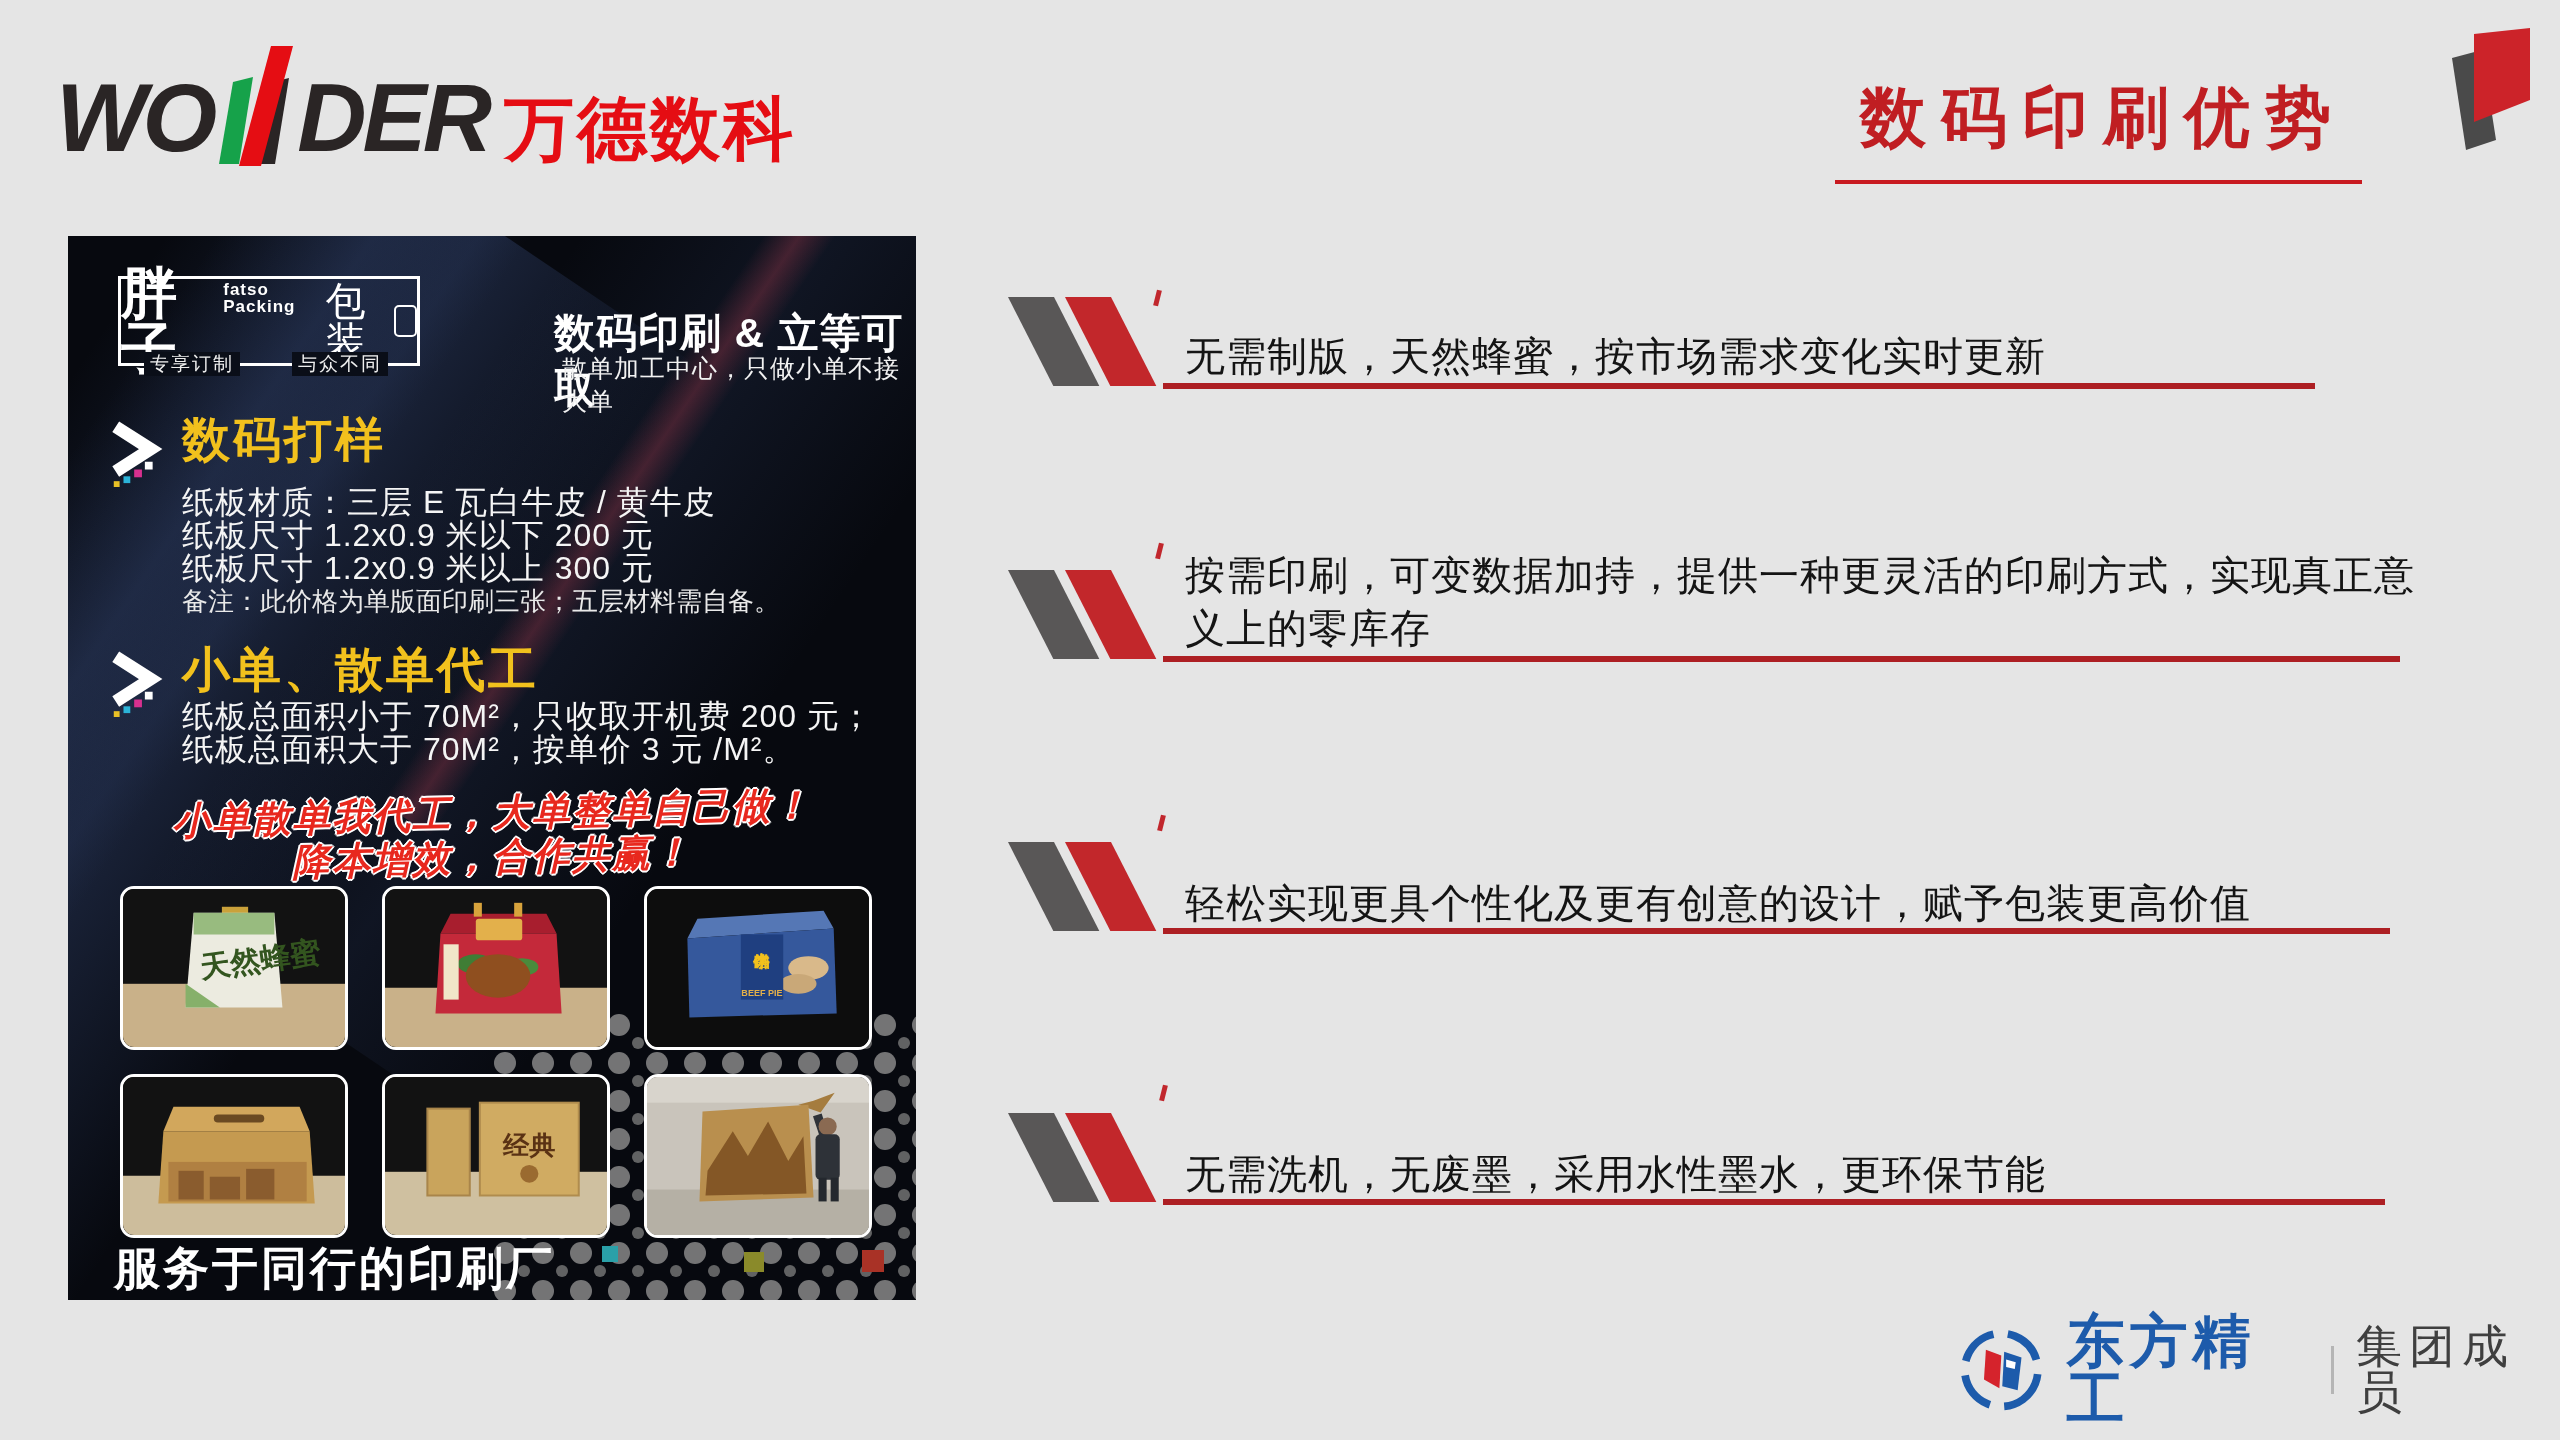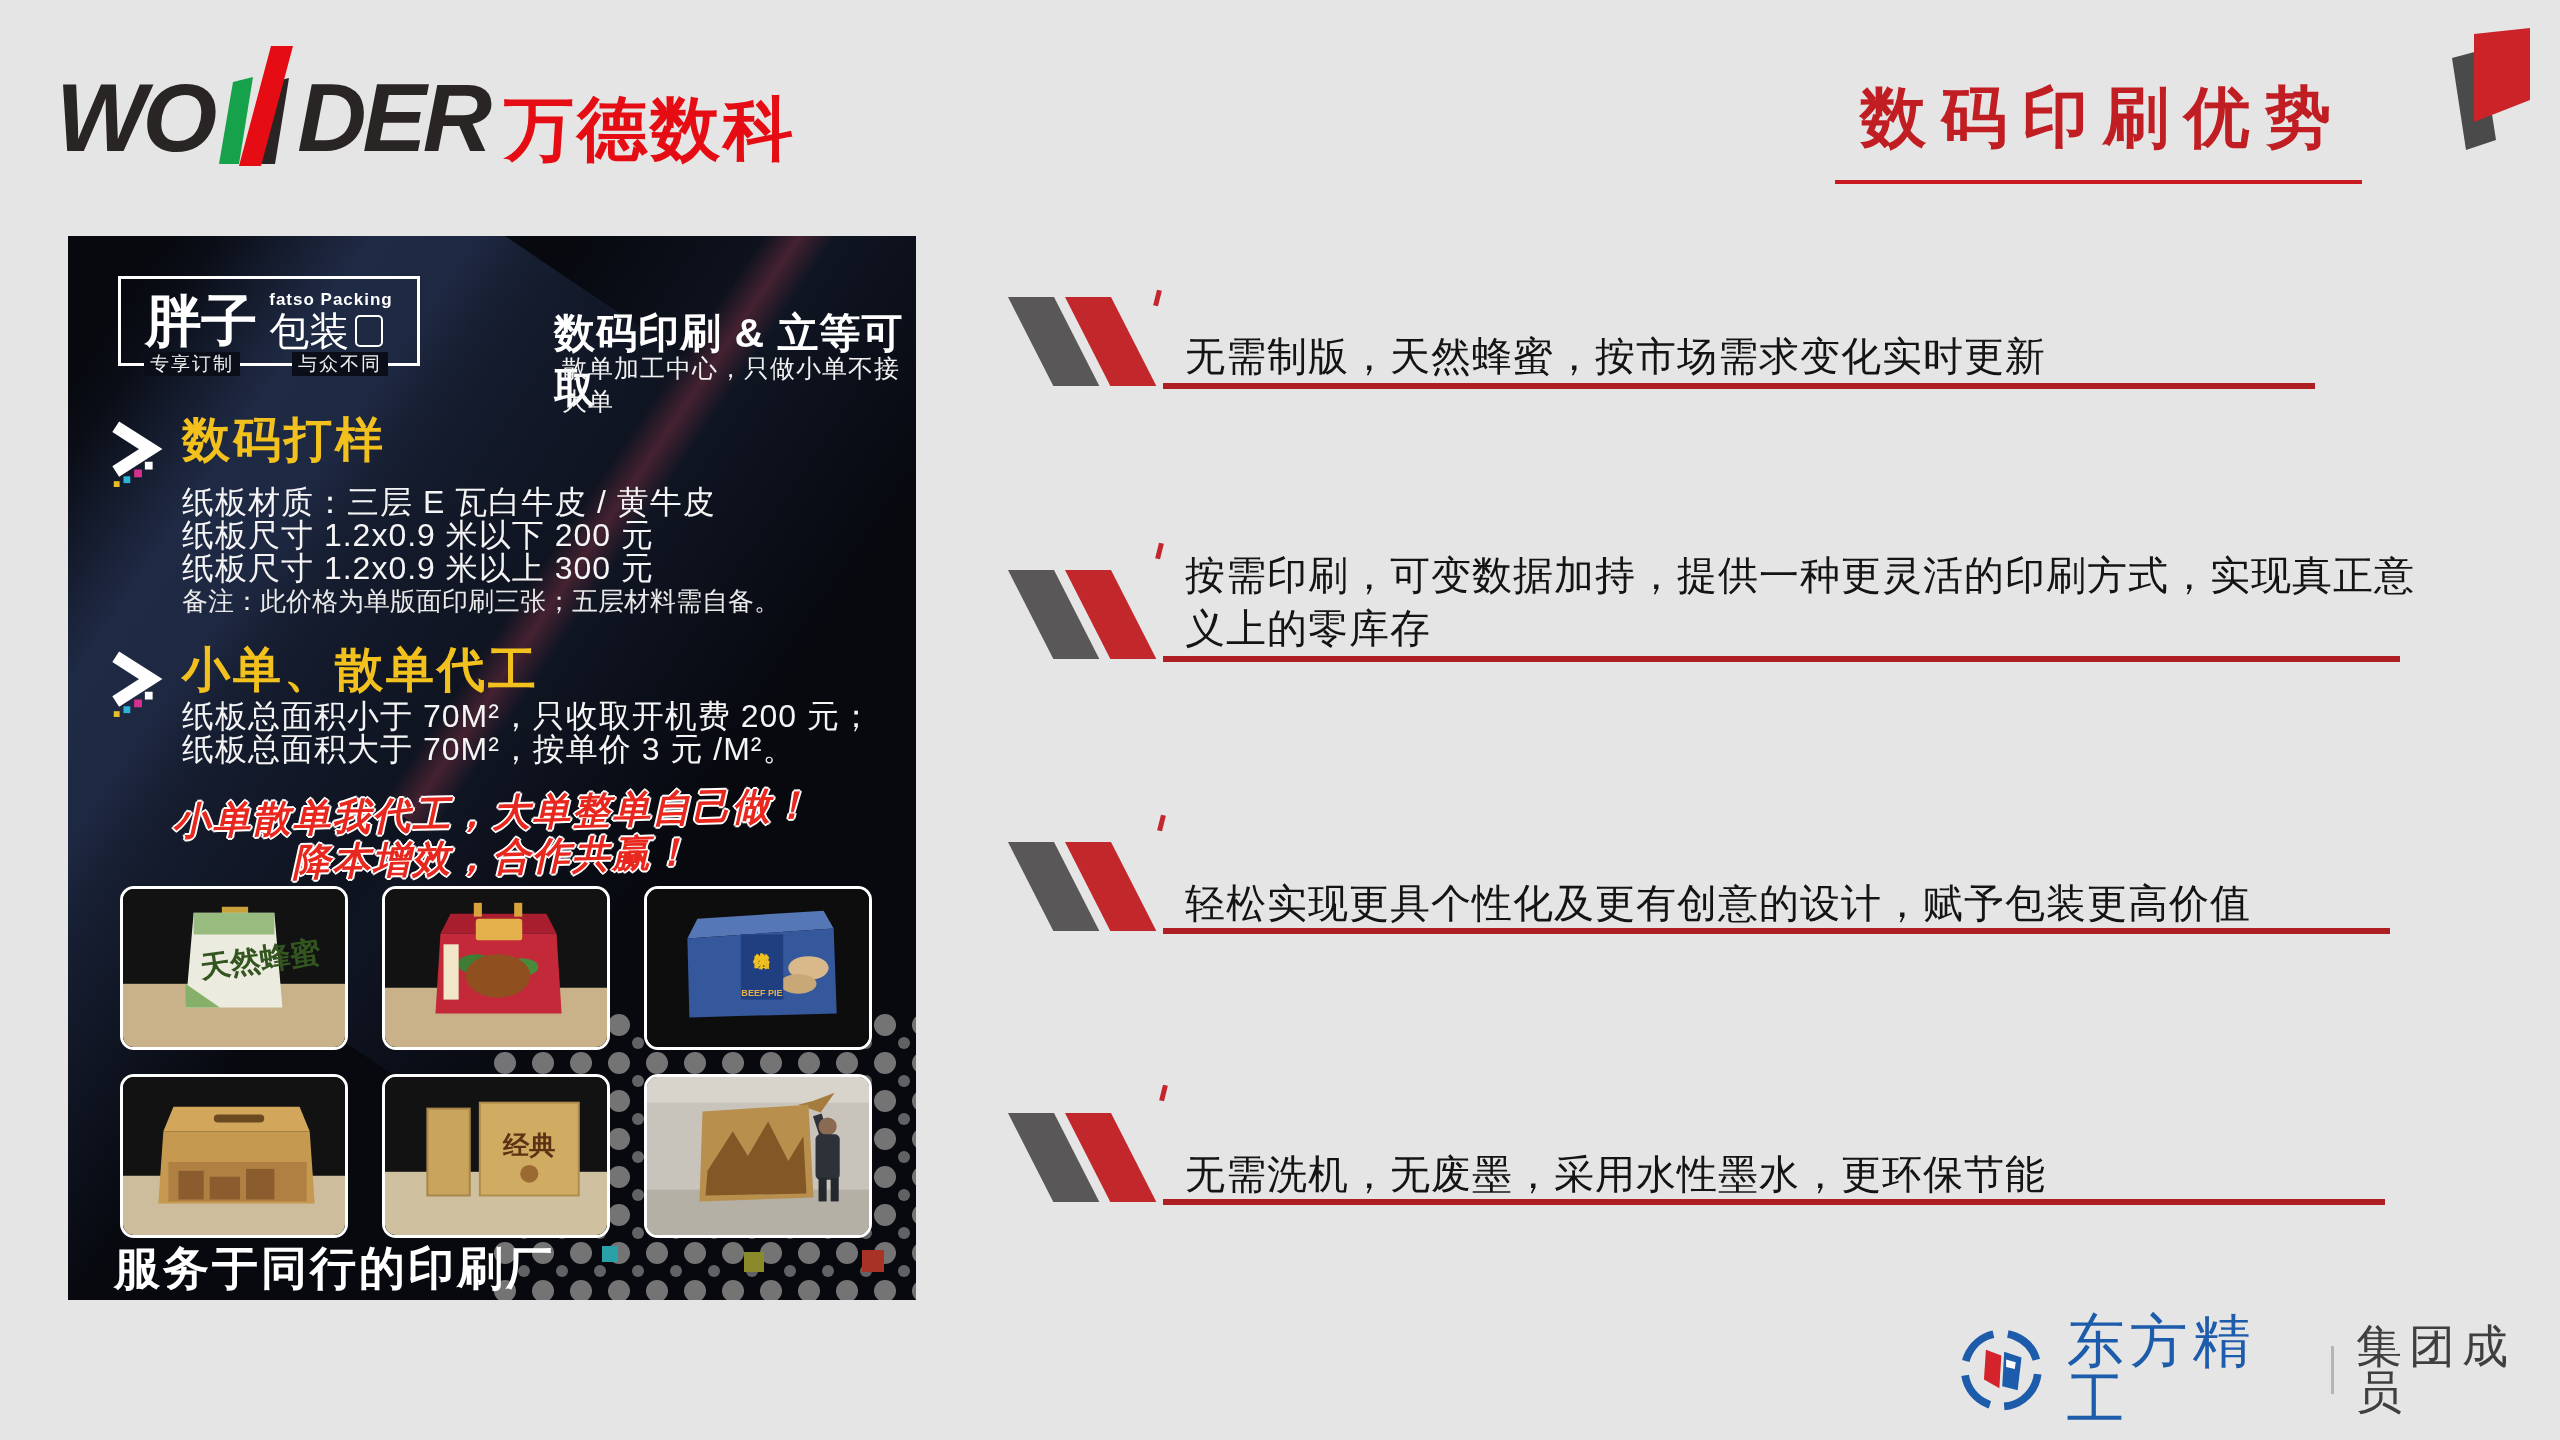--- a/index.html
+++ b/index.html
@@ -16,21 +16,21 @@
 
   
   .poster{position:absolute;left:68px;top:236px;width:848px;height:1064px;background:#07090f;overflow:hidden;color:#fff;}
   .streak{position:absolute;background:linear-gradient(90deg,transparent,rgba(72,98,160,.30),transparent);}
   .s1{left:-260px;top:-140px;width:520px;height:1500px;transform:rotate(34deg);}
   .s2{left:-60px;top:-300px;width:260px;height:1300px;transform:rotate(34deg);opacity:.7;}
   .s3{left:420px;top:-500px;width:420px;height:1400px;transform:rotate(34deg);opacity:.45;}
   .s4{left:560px;top:-240px;width:60px;height:900px;transform:rotate(34deg);background:linear-gradient(90deg,transparent,rgba(170,60,80,.35),transparent);}
   .brand-box{position:absolute;left:50px;top:40px;width:296px;height:84px;border:3px solid #fff;display:flex;align-items:center;justify-content:center;gap:12px;}
   .bb-big{font-size:56px;font-weight:700;line-height:1;}
-  .bb-col{display:flex;flex-direction:column;line-height:1;gap:3px;}
+  .bb-col{display:flex;flex-direction:row;line-height:1;gap:3px;}
   .bb-en{font-size:17px;font-weight:700;letter-spacing:1px;}
   .bb-sub-row{display:flex;align-items:center;gap:6px;}
   .bb-sub{font-size:40px;font-weight:400;line-height:1;}
   .bb-seal{width:24px;height:28px;border:2px solid #fff;border-radius:5px;}
   .bb-tag{position:absolute;left:50px;top:116px;width:296px;display:flex;justify-content:space-between;padding:0 26px;box-sizing:border-box;}
   .bb-tag span{background:#0a0e18;padding:0 6px;font-size:19px;letter-spacing:2px;color:#eee;line-height:24px;}
   .p-headline{position:absolute;left:486px;top:70px;font-size:41px;font-weight:700;letter-spacing:1px;}
   .p-subheadline{position:absolute;left:482px;top:116px;font-size:25px;letter-spacing:1px;color:#f2f2f2;margin-left:12px;}
   .sec-title{position:absolute;left:114px;font-size:48px;font-weight:700;color:#f2c11d;letter-spacing:3px;line-height:1;}
   .sec-icon{position:absolute;left:38px;}
@@ -47,21 +47,21 @@
   .marker{position:absolute;left:1008px;width:160px;height:95px;}
   .band{position:absolute;top:0;width:46px;height:89px;transform:skewX(27deg);transform-origin:0 0;}
   .band-gray{left:0;background:#595757;}
   .band-red{left:57px;background:#c2272b;}
   .b-underline{position:absolute;left:1163px;height:6px;background:#ad1f23;}
   .b-text{position:absolute;left:1185px;font-size:40px;color:#141414;line-height:53px;letter-spacing:1px;}
   .tick{position:absolute;width:5px;height:16px;background:#c1272d;transform:rotate(14deg);}
 
   
   .footer{position:absolute;left:1958px;top:1312px;display:flex;align-items:center;gap:22px;}
-  .f-brand{font-size:58px;font-weight:400;color:#1d5bab;letter-spacing:5px;line-height:1;}
+  .f-brand{font-size:58px;font-weight:700;color:#1d5bab;letter-spacing:5px;line-height:1;}
   .f-div{width:3px;height:48px;background:#b5b5b5;}
   .f-member{font-size:46px;color:#3f3f3f;font-family:"Liberation Serif",serif;letter-spacing:7px;line-height:1;}
 </style>
 </head>
 <body>
 
 <div class="slide">
 
   <div class="logo">
     <span class="logo-en">WO</span>

